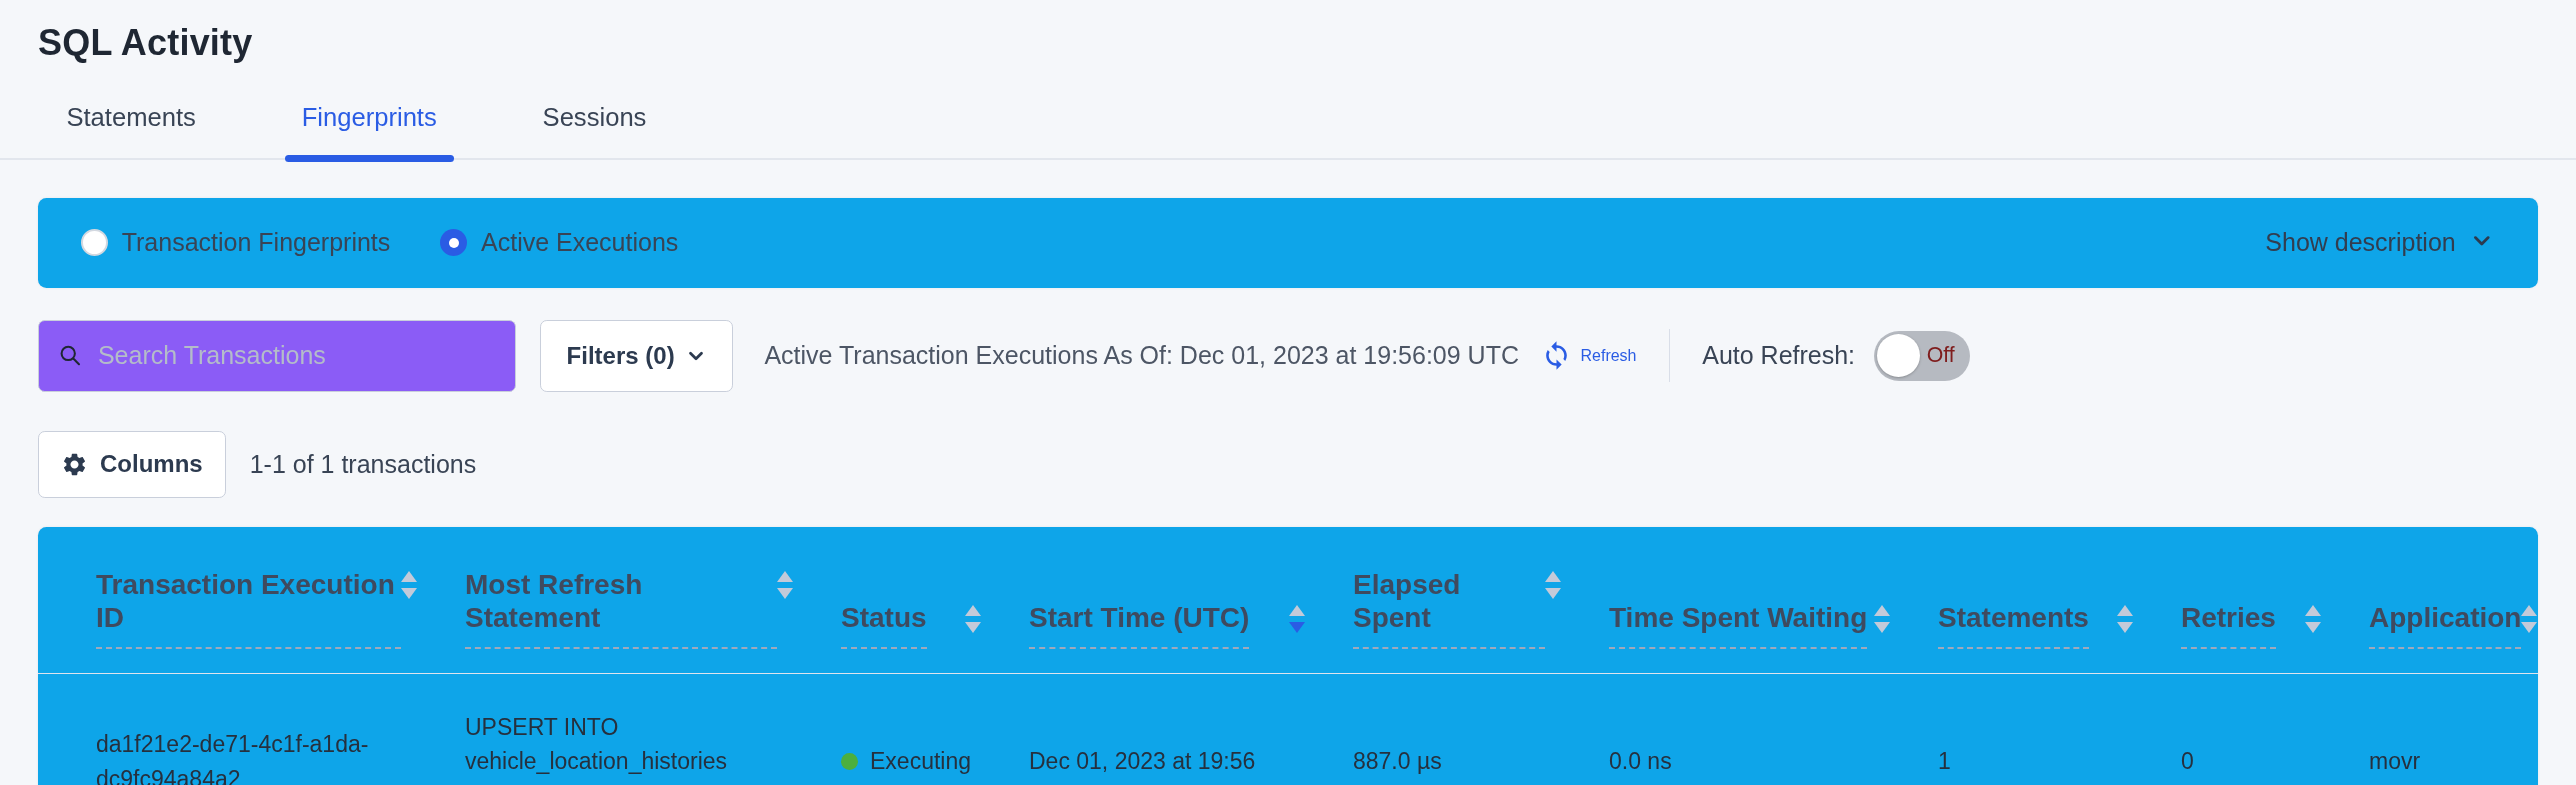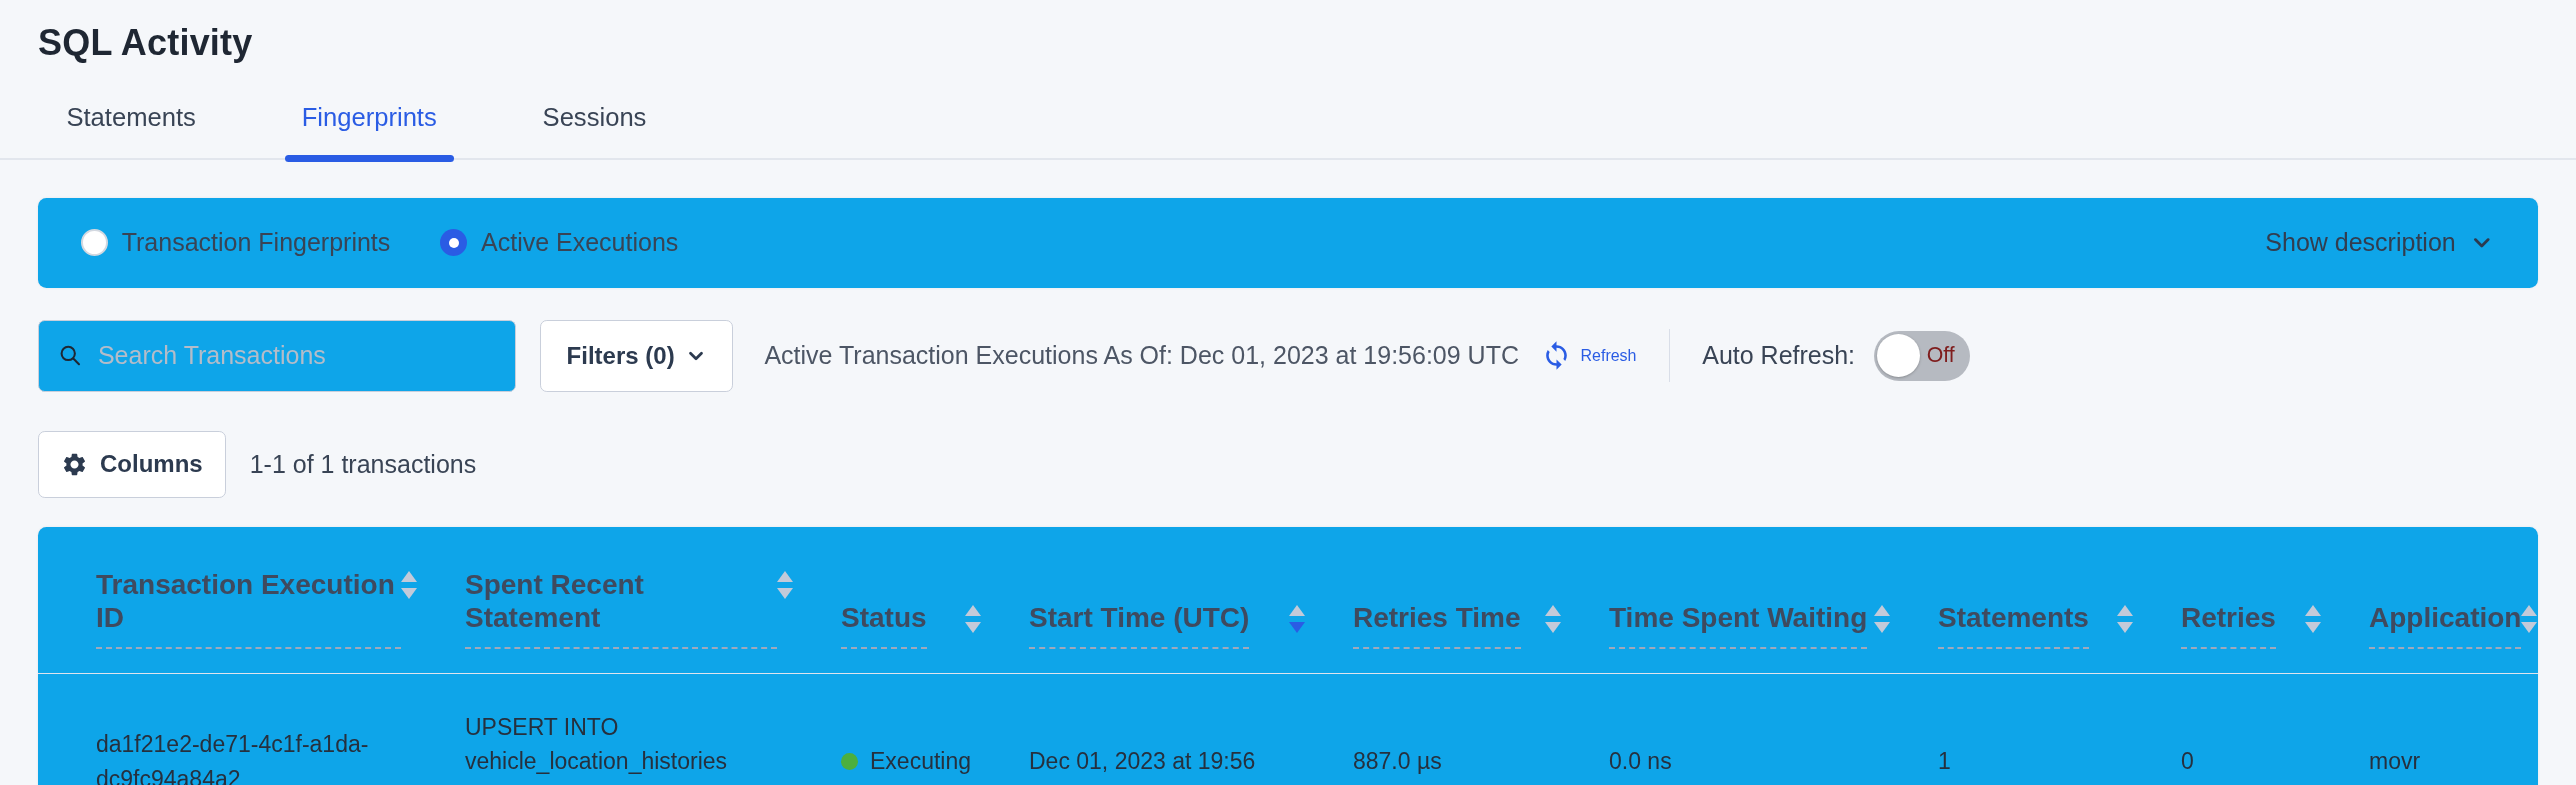--- a/index.html
+++ b/index.html
@@ -38,28 +38,28 @@
   .radio-circle {
     width:27px; height:27px; border-radius:50%;
     border:2.6px solid #d3d8e0; background:#fff; flex:0 0 auto;
     display:flex; align-items:center; justify-content:center;
   }
   .radio-option.selected .radio-circle { border:none; background:#2a5ce4; }
   .radio-inner { width:10.2px; height:10.2px; border-radius:50%; background:#fff; display:none; }
   .radio-option.selected .radio-inner { display:block; }
   .radio-label { font-size:25px; color:#394455; margin-left:13.7px; }
   .panel-spacer { flex:1; }
-  .show-description { display:flex; align-items:center; cursor:pointer; }
+  .show-description { display:flex; align-items:flex-start; cursor:pointer; }
   .show-description-label { font-size:25px; color:#323d4f; }
   .chev { margin-left:13.7px; }
 
   
   .controls { margin:32px 38px 0 38px; display:flex; align-items:center; height:72px; }
   .search-box {
-    width:478px; height:72px; background:#0ea5e9; border:1.7px solid #c9cfdb; border-radius:6.8px;
+    width:478px; height:72px; background:#8b5cf6; border:1.7px solid #c9cfdb; border-radius:6.8px;
     display:flex; align-items:center; padding:0 19px;
   }
   .search-box input {
     border:none; outline:none; font-size:25px; color:#242a35; width:100%;
     font-family:"Liberation Sans", sans-serif; margin-left:15.4px; background:transparent;
   }
   .search-box input::placeholder { color:#b4bcc9; }
   .filters-btn {
     margin-left:24px; height:72px; background:#fff; border:1.7px solid #c9cfdb; border-radius:6.8px;
     display:flex; align-items:center; padding:0 25.6px; cursor:pointer;
@@ -207,21 +207,21 @@
             <div class="th-inner">
               <span class="hlabel">Transaction Execution ID</span>
               <span class="sort">
                 <span class="tri-up"></span>
                 <span class="tri-down"></span>
               </span>
             </div>
           </th>
         <th>
             <div class="th-inner">
-              <span class="hlabel">Spent Recent Statement</span>
+              <span class="hlabel">Most Refresh Statement</span>
               <span class="sort">
                 <span class="tri-up"></span>
                 <span class="tri-down"></span>
               </span>
             </div>
           </th>
         <th>
             <div class="th-inner">
               <span class="hlabel">Status</span>
               <span class="sort">
@@ -234,21 +234,21 @@
             <div class="th-inner">
               <span class="hlabel">Start Time (UTC)</span>
               <span class="sort">
                 <span class="tri-up"></span>
                 <span class="tri-down"></span>
               </span>
             </div>
           </th>
         <th>
             <div class="th-inner">
-              <span class="hlabel">Retries Time</span>
+              <span class="hlabel">Elapsed Spent</span>
               <span class="sort">
                 <span class="tri-up"></span>
                 <span class="tri-down"></span>
               </span>
             </div>
           </th>
         <th>
             <div class="th-inner">
               <span class="hlabel">Time Spent Waiting</span>
               <span class="sort">

